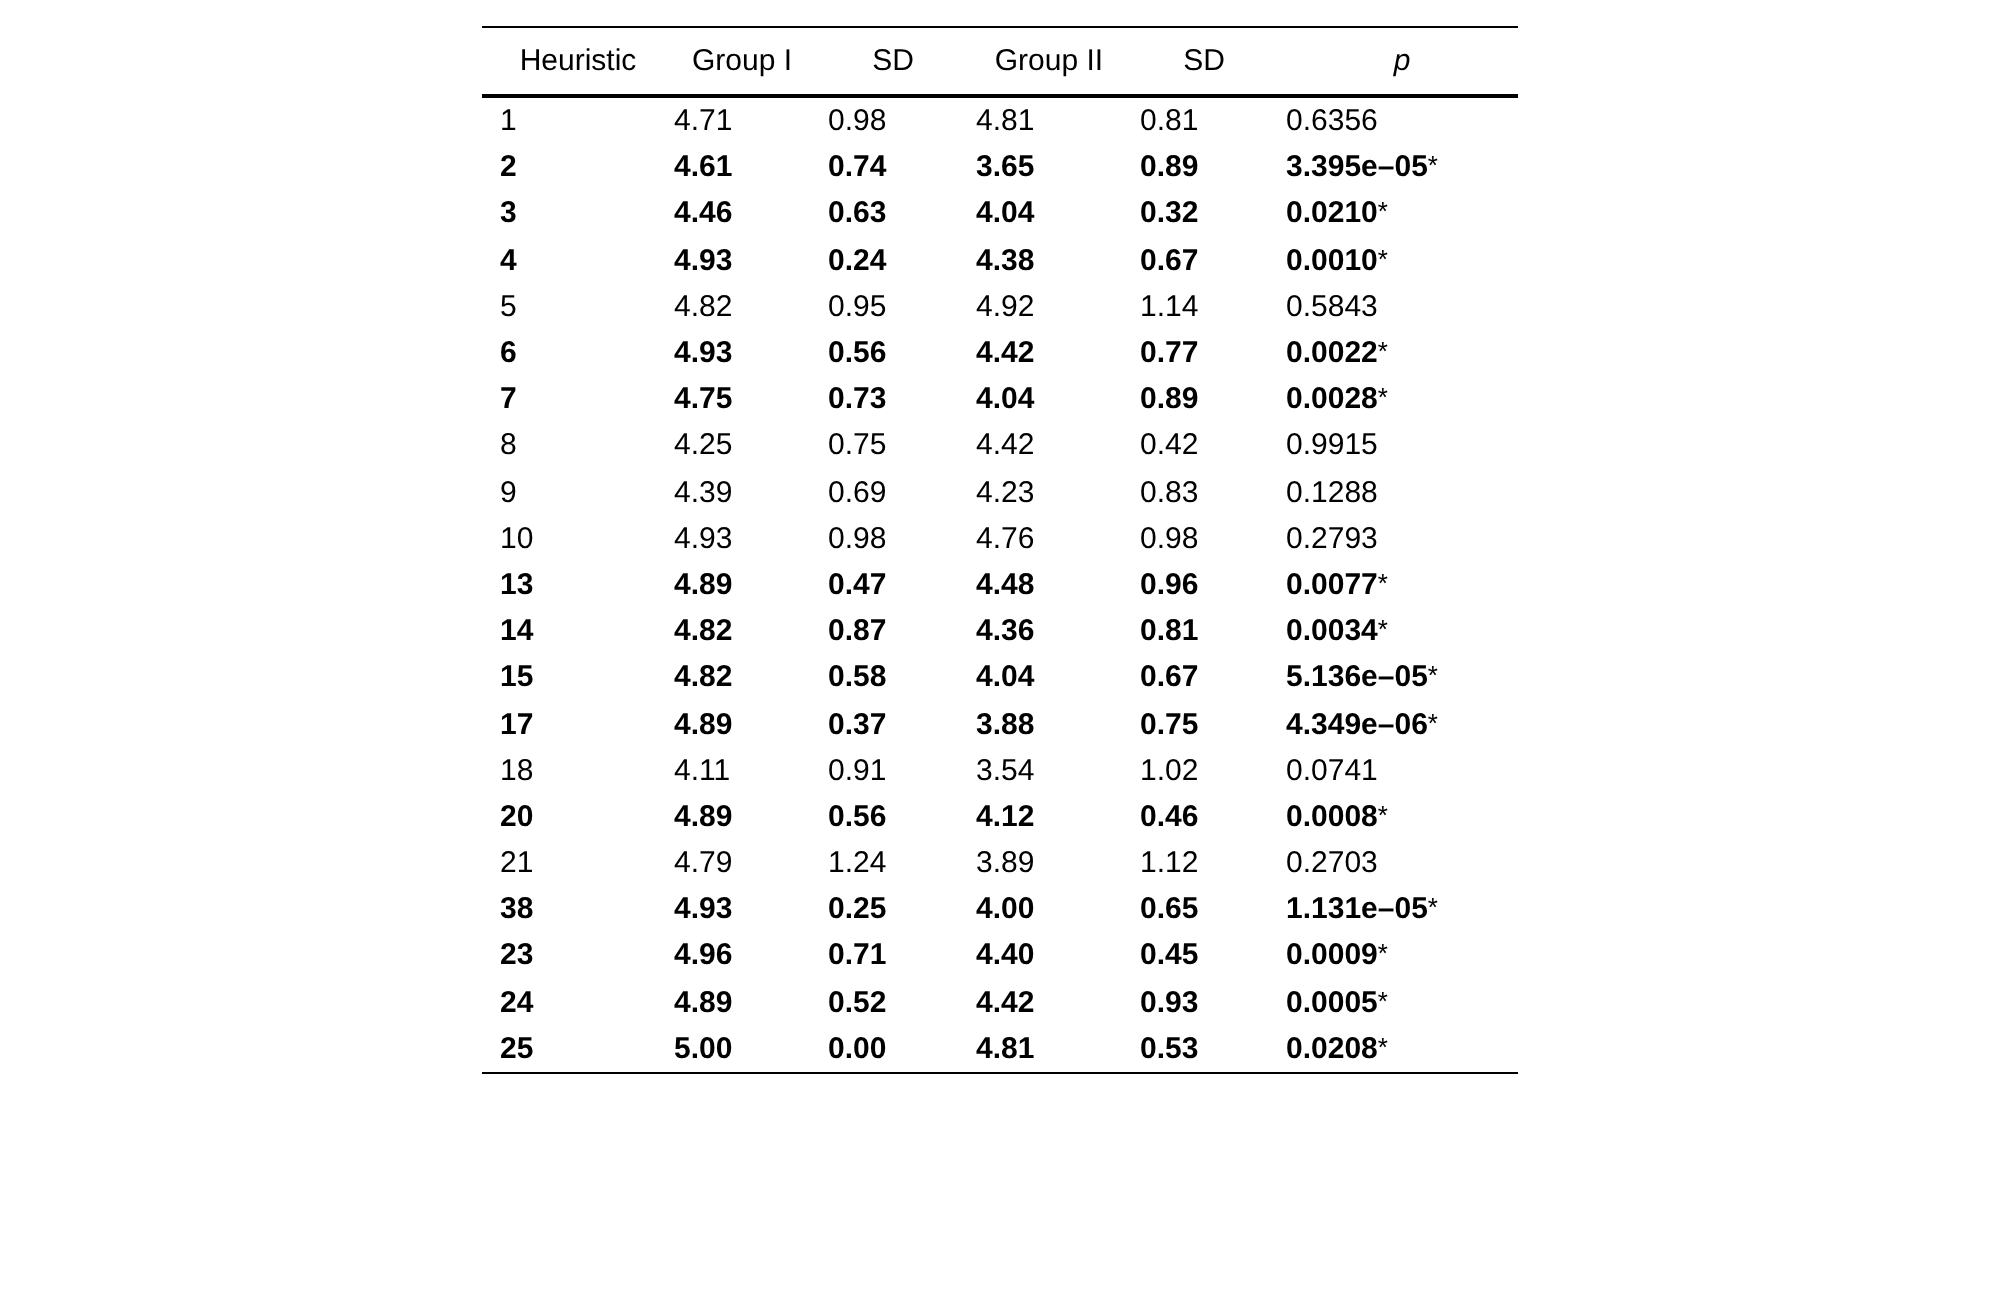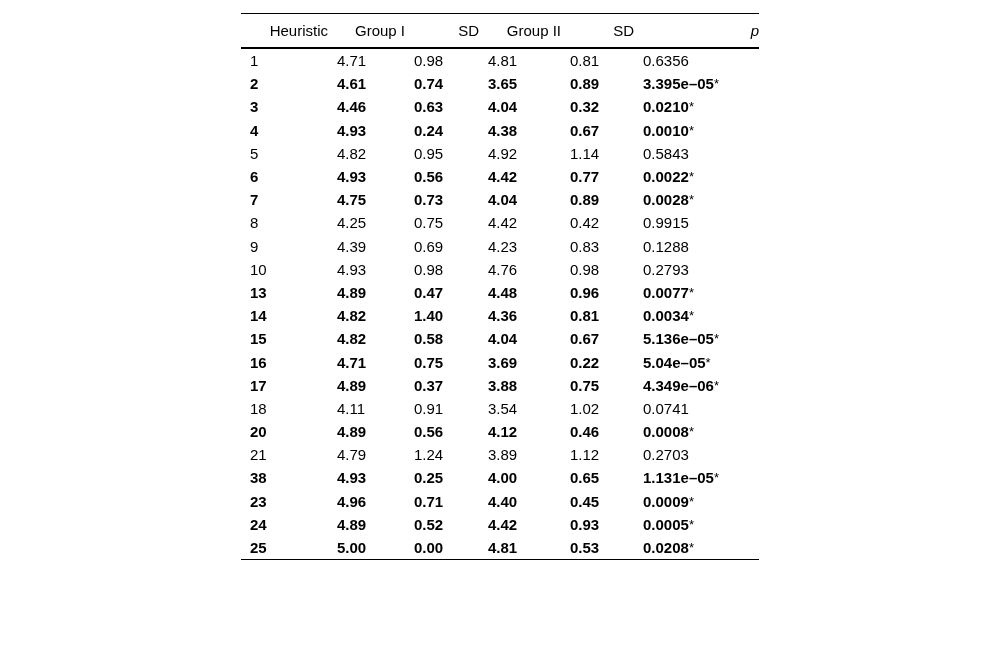--- a/index.html
+++ b/index.html
@@ -26,21 +26,21 @@
     border-top: 1.5px solid #000000;
     border-bottom: 1.5px solid #000000;
   }
   table.results col.c1 { width: 87px; }
   table.results col.c2 { width: 77px; }
   table.results col.c3 { width: 74px; }
   table.results col.c4 { width: 82px; }
   table.results col.c5 { width: 73px; }
   table.results col.c6 { width: 125px; }
   table.results thead th {
-    text-align: right;
+    text-align: center;
     font-weight: normal;
     height: 33px;
     padding: 0 0 0 9px;
     vertical-align: middle;
     border-bottom: 2px solid #000000;
     white-space: nowrap;
   }
   table.results thead th.p-col { font-style: italic; }
   table.results tbody td {
     height: 23.2px;
@@ -164,42 +164,34 @@
           <td>13</td>
           <td>4.89</td>
           <td>0.47</td>
           <td>4.48</td>
           <td>0.96</td>
           <td><span>0.0077</span><span class="star">*</span></td>
         </tr>
         <tr class="sig">
           <td>14</td>
           <td>4.82</td>
-          <td>1.40</td>
+          <td>0.87</td>
           <td>4.36</td>
           <td>0.81</td>
           <td><span>0.0034</span><span class="star">*</span></td>
         </tr>
         <tr class="sig">
           <td>15</td>
           <td>4.82</td>
           <td>0.58</td>
           <td>4.04</td>
           <td>0.67</td>
           <td><span>5.136e–05</span><span class="star">*</span></td>
         </tr>
         <tr class="sig">
-          <td>16</td>
-          <td>4.71</td>
-          <td>0.75</td>
-          <td>3.69</td>
-          <td>0.22</td>
-          <td><span>5.04e–05</span><span class="star">*</span></td>
-        </tr>
-        <tr class="sig">
           <td>17</td>
           <td>4.89</td>
           <td>0.37</td>
           <td>3.88</td>
           <td>0.75</td>
           <td><span>4.349e–06</span><span class="star">*</span></td>
         </tr>
         <tr>
           <td>18</td>
           <td>4.11</td>

